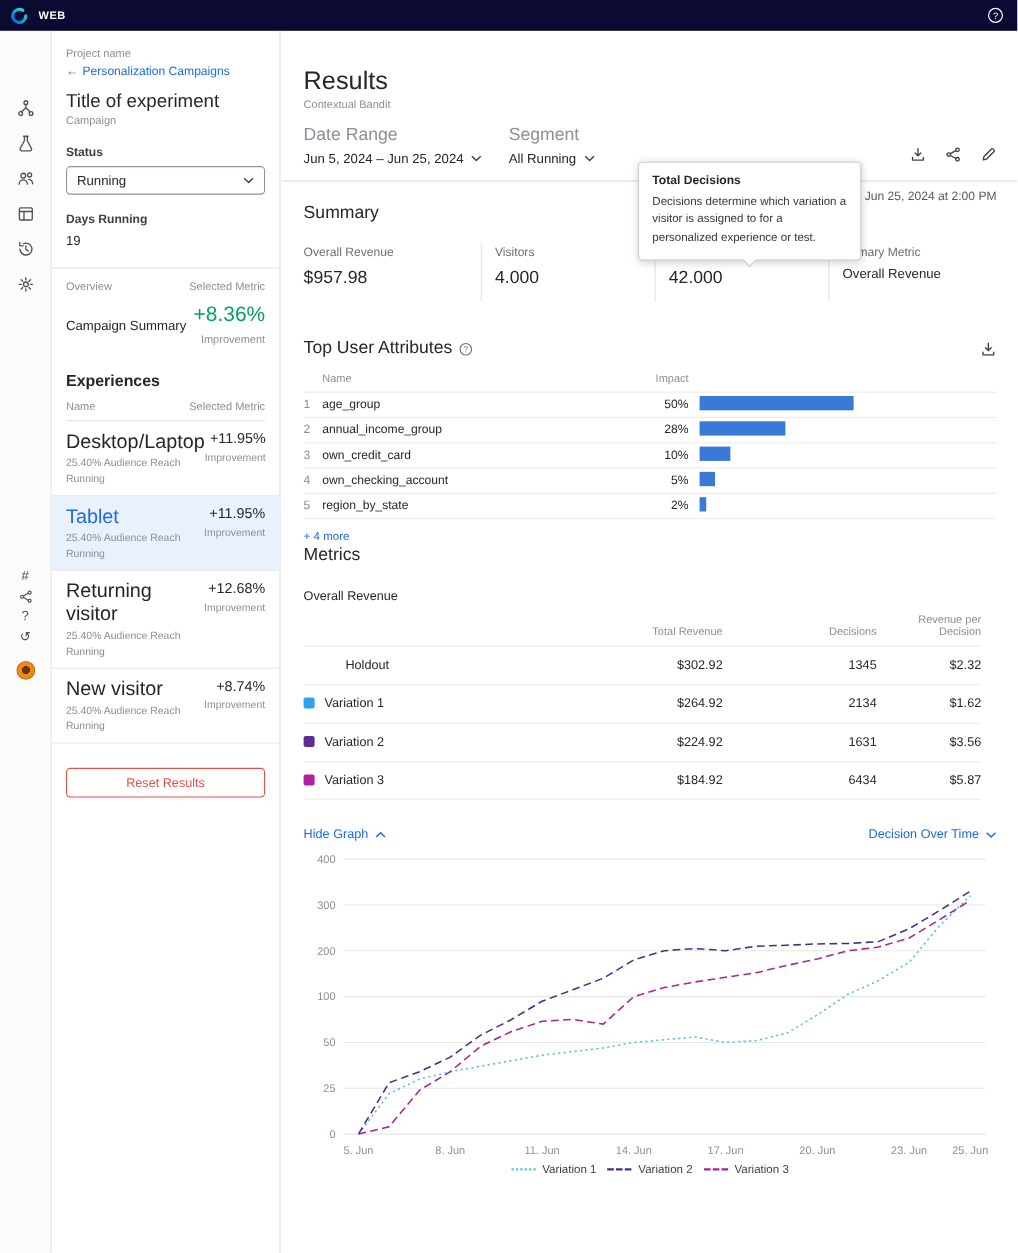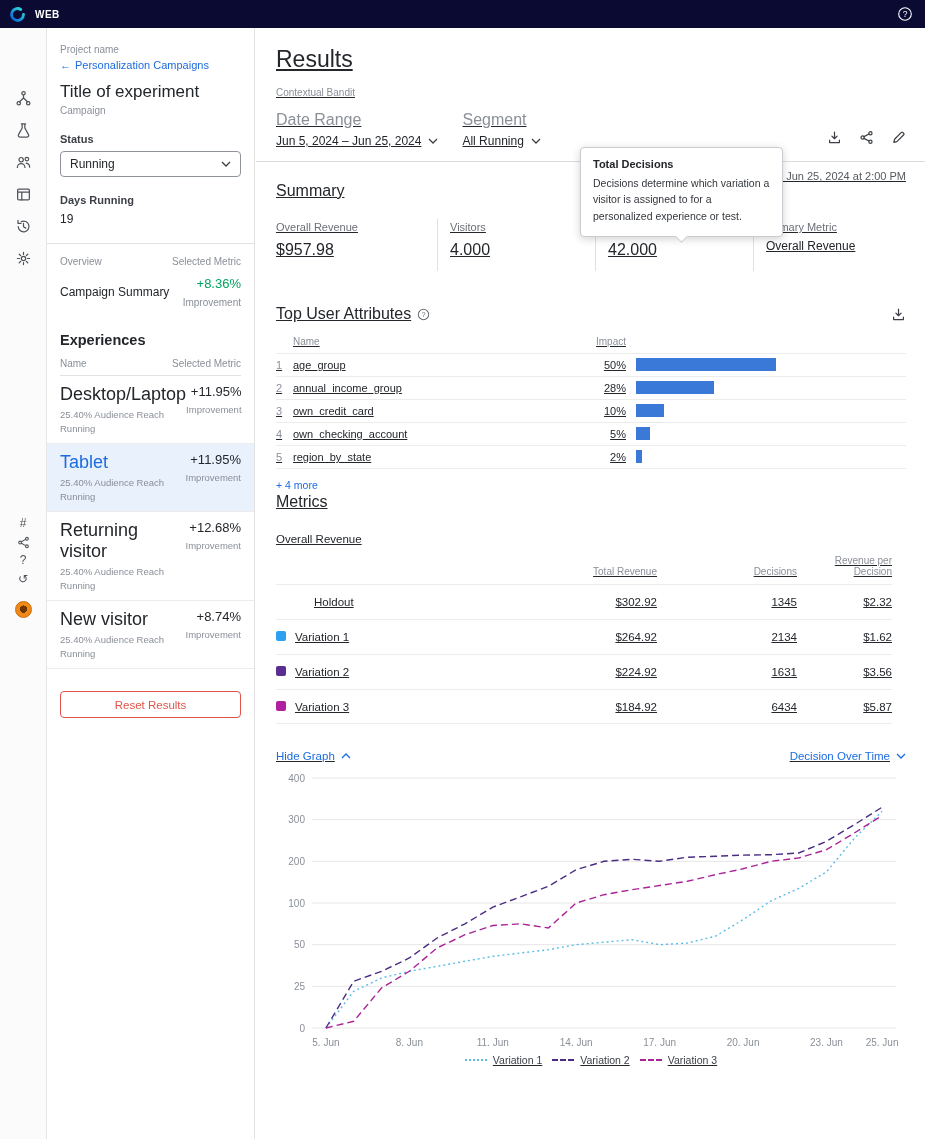--- a/index.html
+++ b/index.html
@@ -39,39 +39,39 @@
   .s-title{font-size:17px;font-weight:400;margin-top:11px;}
   .s-campaign{font-size:10px;color:var(--grey);margin-top:3px;}
   .s-field-label{font-size:11px;color:#3c4046;margin-top:17px;font-weight:bold;}
   .s-select{margin-top:6px;height:26px;border:1px solid #8f949b;border-radius:4px;display:flex;align-items:center;justify-content:space-between;padding:0 9px;font-size:12px;cursor:pointer;background:#fff;}
   .s-value{font-size:12px;margin-top:6px;}
   .s-div{border:none;border-top:1px solid #e2e2e2;margin:17px -13px 0;}
   .ov-row{display:flex;justify-content:space-between;font-size:10px;color:var(--grey);margin-top:12px;}
   .cs-row{display:flex;justify-content:space-between;align-items:center;margin-top:9px;padding-bottom:10px;}
   .cs-label{font-size:12px;}
   .cs-right{text-align:right;}
-  .cs-val{font-size:13px;color:var(--green);}
+  .cs-val{font-size:19px;color:var(--green);}
   .cs-sub{font-size:10px;color:var(--grey);margin-top:6px;}
   .exp-title{font-size:14.5px;font-weight:700;margin-top:14px;}
   .exp-head{display:flex;justify-content:space-between;font-size:10px;color:var(--grey);margin-top:10px;padding-bottom:6px;border-bottom:1px solid #e2e2e2;}
   .exp-item{display:flex;justify-content:space-between;padding:8px 13px 9px;margin:0 -13px;border-bottom:1px solid var(--line);cursor:pointer;}
   .exp-item.selected{background:#e8f1fc;}
   .exp-name{font-size:18px;}
   .exp-item.selected .exp-name{color:var(--blue);}
   .exp-reach{font-size:9.5px;color:var(--grey);margin-top:4px;}
   .exp-status{font-size:9.5px;color:var(--grey);margin-top:3px;}
   .exp-right{text-align:right;}
   .exp-metric{font-size:13px;}
   .exp-sub{font-size:9.5px;color:var(--grey);margin-top:5px;}
   .reset-btn{margin-top:22px;width:100%;height:27px;border:1px solid var(--red);color:var(--red);background:#fff;border-radius:4px;font-size:11.5px;font-family:inherit;cursor:pointer;}
 
   
-  .main{position:absolute;top:28px;left:256px;right:0;bottom:0;padding:18px 19px 0 20px;background:#fff;text-decoration:underline;}
+  .main{position:absolute;top:28px;left:256px;right:0;bottom:0;padding:32px 19px 0 20px;background:#fff;}
   h1.page-title{font-size:23px;font-weight:400;margin:0;}
-  .m-sub{font-size:10px;color:var(--grey);margin-top:14px;}
+  .m-sub{font-size:10px;color:var(--grey);margin-top:3px;}
   .controls-row{display:flex;align-items:flex-end;gap:24px;margin-top:13px;}
   .ctl-label{font-size:16px;color:var(--grey);}
   .ctl-value{display:flex;align-items:center;gap:7px;font-size:12px;margin-top:5px;cursor:pointer;}
   .header-icons{margin-left:auto;display:flex;gap:17px;align-items:center;padding-bottom:3px;}
   .hicon{cursor:pointer;line-height:0;}
   .m-div{border:none;border-top:1px solid #d9dbde;margin:13px -19px 0 -20px;}
   .last-updated{font-size:11px;color:#55595f;text-align:right;margin-top:8px;}
   h2.section{font-size:16px;font-weight:400;margin:0;}
   .summary-h{margin-top:16px;}
   .summary-row{display:grid;grid-template-columns:161px 158px 158px 1fr;margin-top:19px;}

